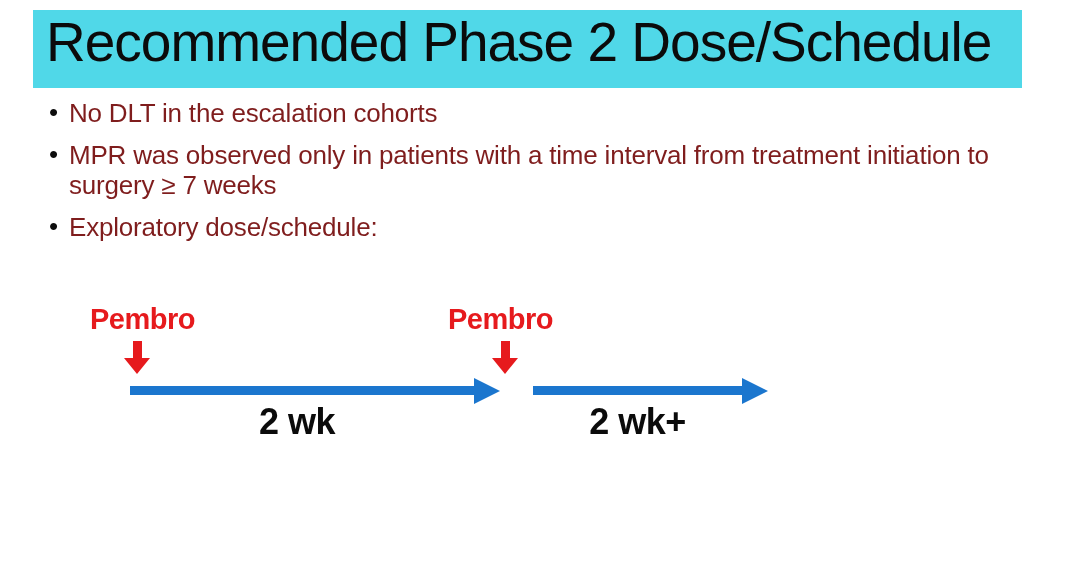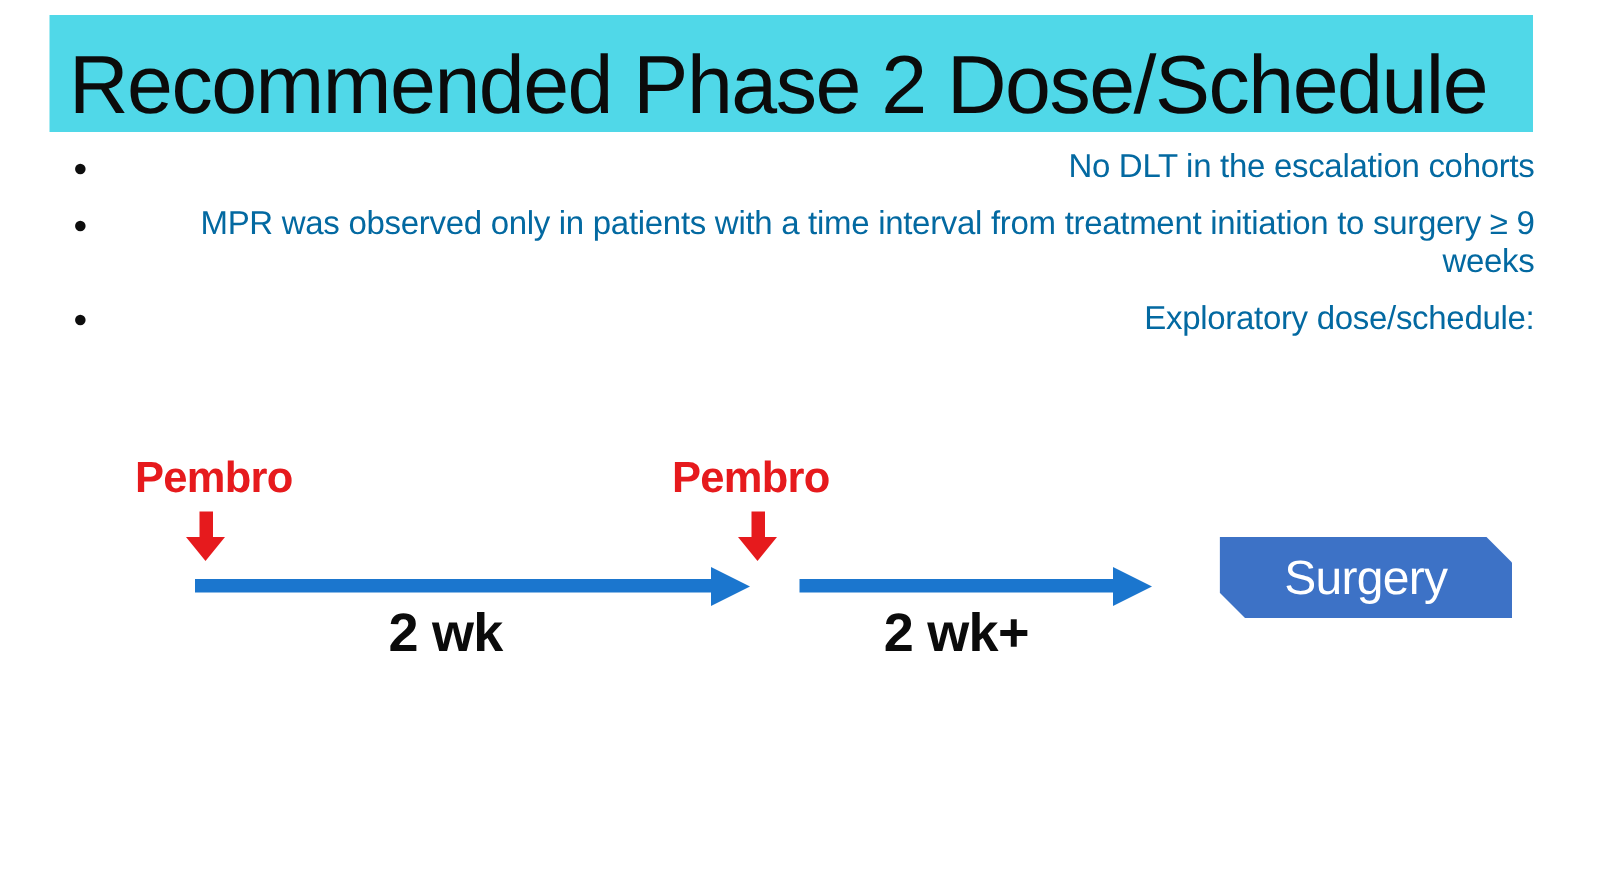--- a/index.html
+++ b/index.html
@@ -8,35 +8,35 @@
     width:1080px;height:583px;
     background:#ffffff;
     font-family:"Liberation Sans","DejaVu Sans",sans-serif;
     color:#111111;
     overflow:hidden;
   }
   
   .title-bar{
     position:absolute;left:33px;top:10px;width:989px;height:78px;
     background:var(--header-bg,#50D8E8);
-    display:flex;align-items:flex-end;
+    display:flex;align-items:flex-start;
     padding-left:13px;box-sizing:border-box;
   }
   .title-bar h1{
     margin:0;font-size:55px;font-weight:400;letter-spacing:-1px;
     color:#0b0b0b;white-space:nowrap;
   }
   
   ul.bullets{
     position:absolute;left:48px;top:99px;width:975px;
     margin:0;padding:0;list-style:none;
   }
   ul.bullets>li{
     position:relative;padding-left:21px;margin-bottom:13px;
-    font-size:22px;line-height:1.13;letter-spacing:-0.2px;color:#0369a1;text-align:right;
+    font-size:26px;line-height:1.13;letter-spacing:-0.2px;color:#7f1d1d;
   }
   ul.bullets>li::before{
     content:"\2022";position:absolute;left:1px;top:-1px;font-size:26px;color:#0d0d0d;
   }
   
   .diagram{position:absolute;left:0;top:0;width:1080px;height:583px;pointer-events:none;}
   .diagram>*{pointer-events:auto;}
   .pembro{
     position:absolute;width:118px;text-align:right;
     color:var(--dose-red,#E61A1D);font-weight:700;font-size:29px;letter-spacing:-0.5px;
@@ -84,21 +84,21 @@
 <body>
 
 <div class="slide">
 
   <header class="title-bar">
     <h1>Recommended Phase 2 Dose/Schedule</h1>
   </header>
 
   <ul class="bullets">
     <li>No DLT in the escalation cohorts</li>
-    <li>MPR was observed only in patients with a time interval from treatment initiation to surgery ≥ 9 weeks</li>
+    <li>MPR was observed only in patients with a time interval from treatment initiation to surgery ≥ 7 weeks</li>
     <li>Exploratory dose/schedule:</li>
   </ul>
 
   <div class="diagram">
 
     <div class="pembro" style="left:77px;top:303px;">Pembro</div>
     <div class="red-down-arrow" style="left:124px;top:341px;">
       <div class="stem"></div>
       <div class="head"></div>
     </div>
@@ -108,19 +108,16 @@
 
     <div class="pembro" style="left:435px;top:303px;">Pembro</div>
     <div class="red-down-arrow" style="left:492px;top:341px;">
       <div class="stem"></div>
       <div class="head"></div>
     </div>
 
     <div class="h-arrow" style="left:533px;top:386px;width:209px;"></div>
     <div class="interval-label" style="left:565px;top:401px;width:145px;">2 wk+</div>
 
-    <div class="surgery-box">
-      <span>Surgery</span>
-    </div>
   </div>
 
 
 </div>
 
 </body></html>

